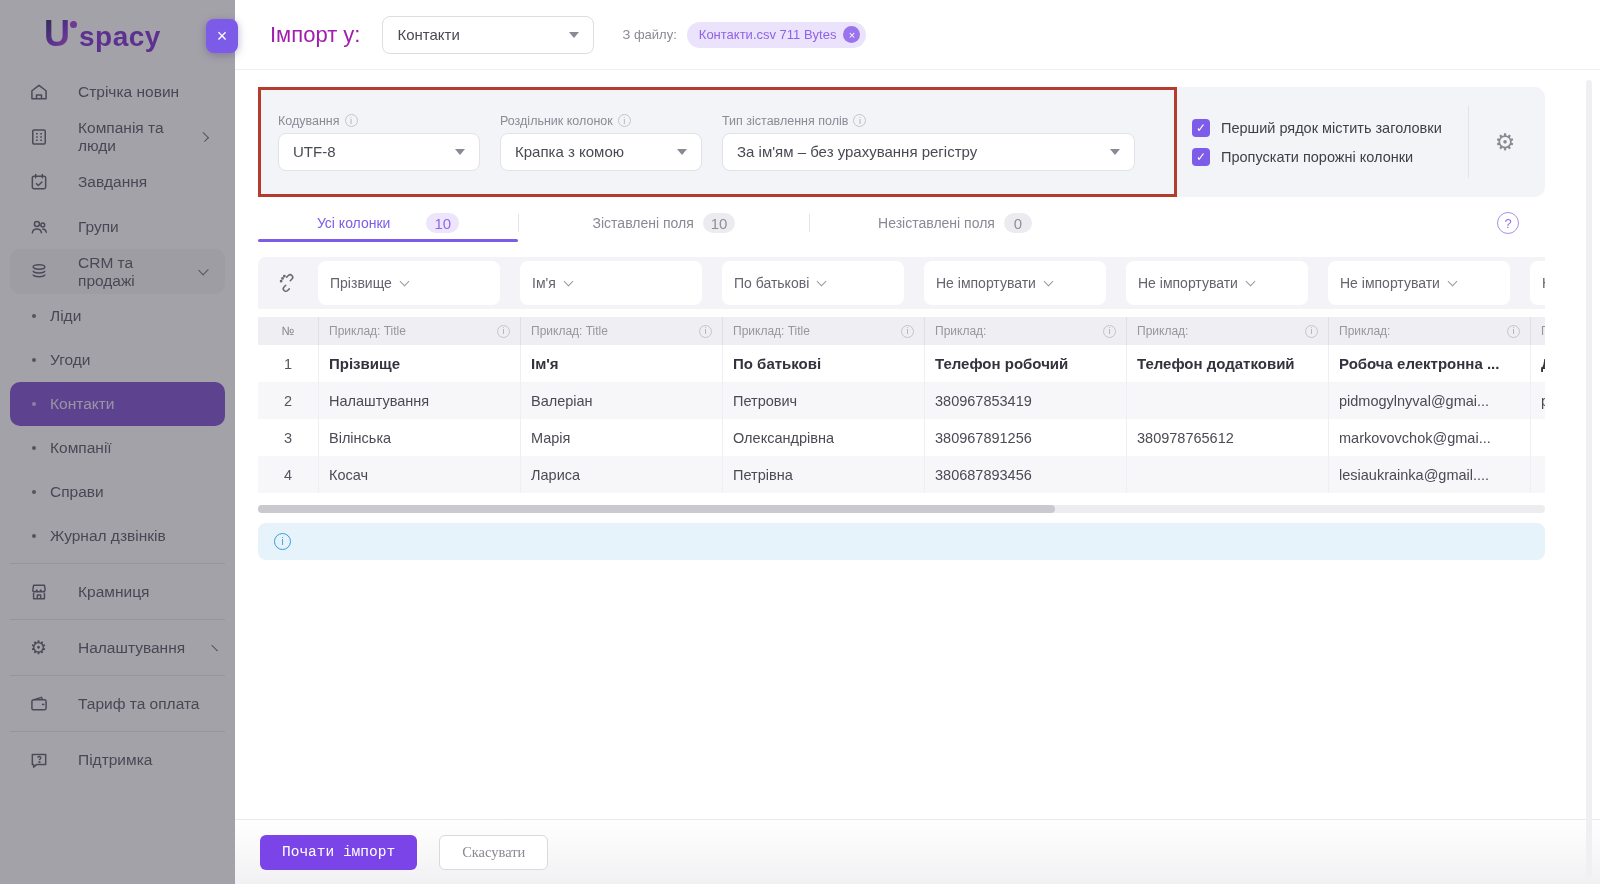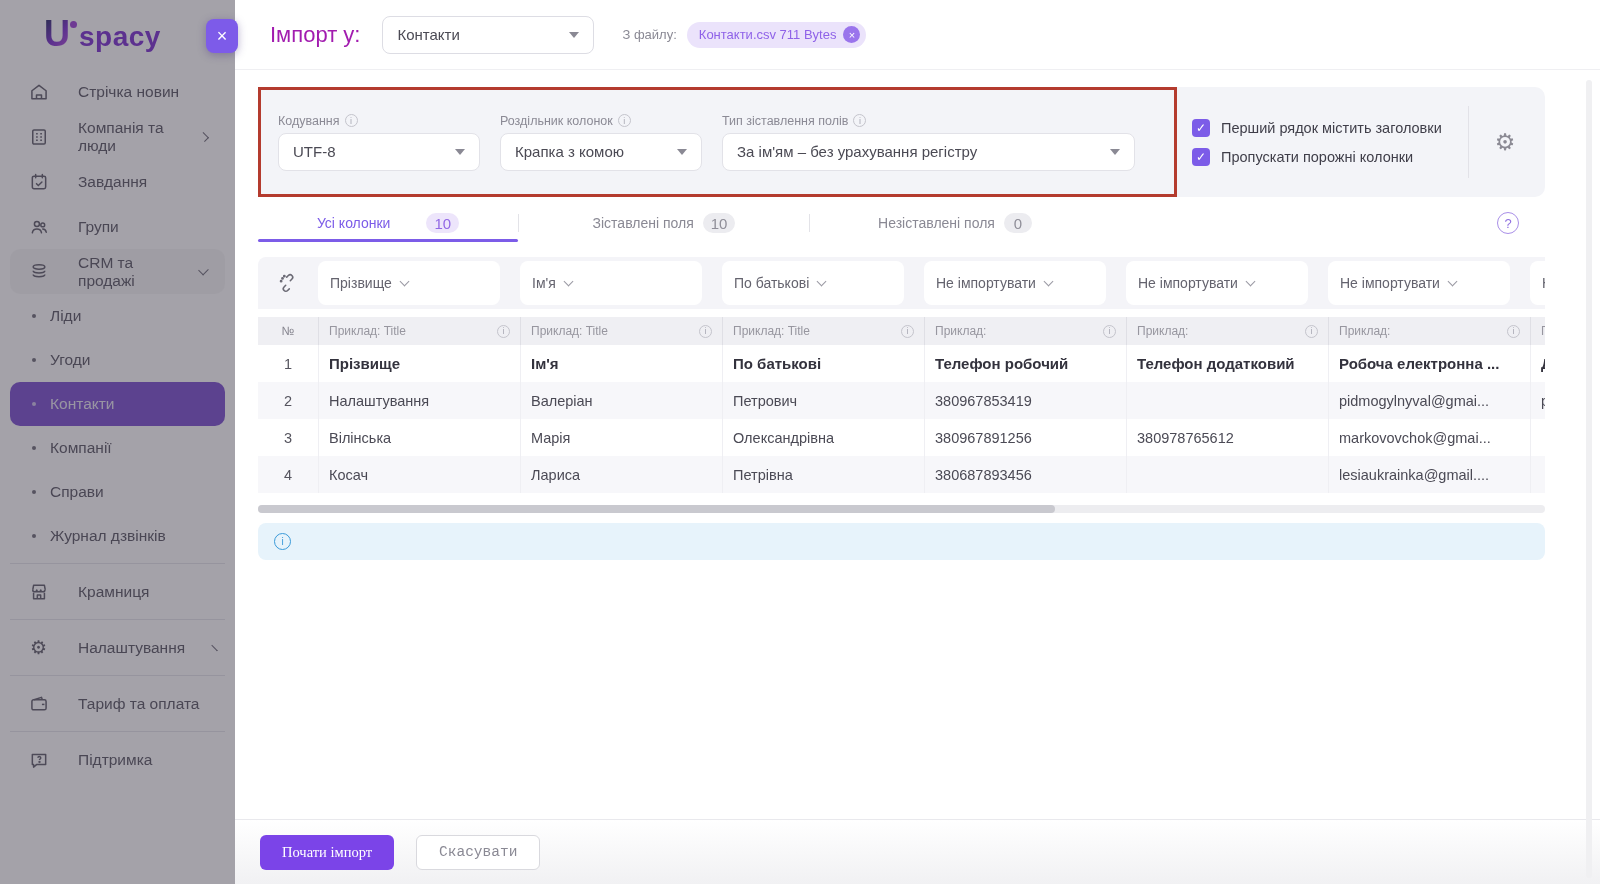--- a/index.html
+++ b/index.html
@@ -108,23 +108,23 @@
   .hthumb { position:absolute; left:0; top:0; height:8px; width:797px; background:#C9C9CF; border-radius:4px; cursor:pointer; }
 
   .banner { width:1287px; margin-top:10px; background:#E7F3FB; border-radius:8px; display:flex; align-items:center;
     gap:13px; padding:10px 16px; font-size:13.5px; color:#3A9AD9; }
   .b-icon { width:17px; height:17px; border-radius:50%; border:1.5px solid #3A9AD9; font-size:10px;
     display:flex; align-items:center; justify-content:center; flex-shrink:0; }
 
   .footer { position:absolute; left:0; right:0; bottom:0; height:65px; border-top:1px solid #E9E9ED;
     display:flex; align-items:center; padding-left:25px; gap:22px; background:linear-gradient(#FFFFFF,#F1F1F3); }
   .btn-primary { height:35px; padding:0 22px; background:#7B44E8; color:#fff; border:none; border-radius:6px;
-    font-size:14.5px; font-family:Liberation Serif, serif; cursor:pointer; }
+    font-size:14.5px; font-family:Liberation Mono, monospace; cursor:pointer; }
   .btn-secondary { height:35px; padding:0 22px; background:#fff; color:#8A8994; border:1px solid #D9D9DE;
-    border-radius:6px; font-size:14.5px; font-family:Liberation Mono, monospace; cursor:pointer; }
+    border-radius:6px; font-size:14.5px; font-family:Liberation Serif, serif; cursor:pointer; }
   .vscroll { position:absolute; right:8px; top:80px; bottom:6px; width:6px; background:#F0F0F2; border-radius:3px; }
 </style>
 </head>
 <body>
 
 <div class="app">
 
   <div class="sidebar">
     <div class="logo">
       <span class="logo-u"><span class="logo-dot"></span>U</span>

